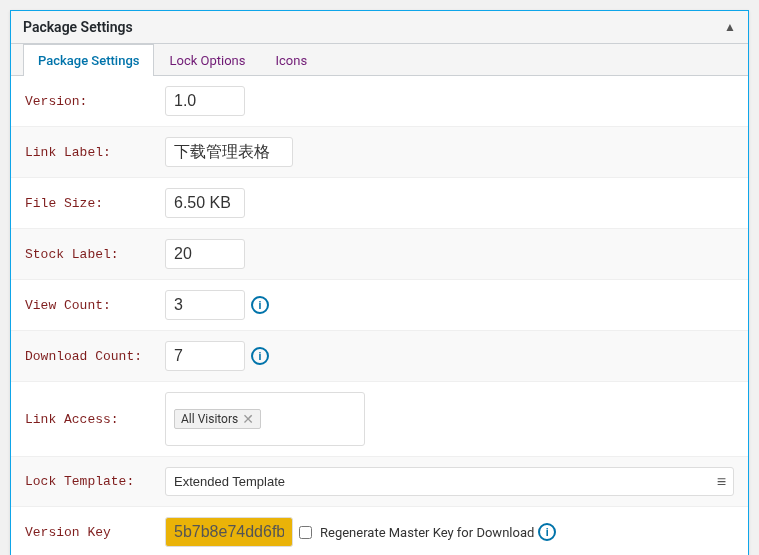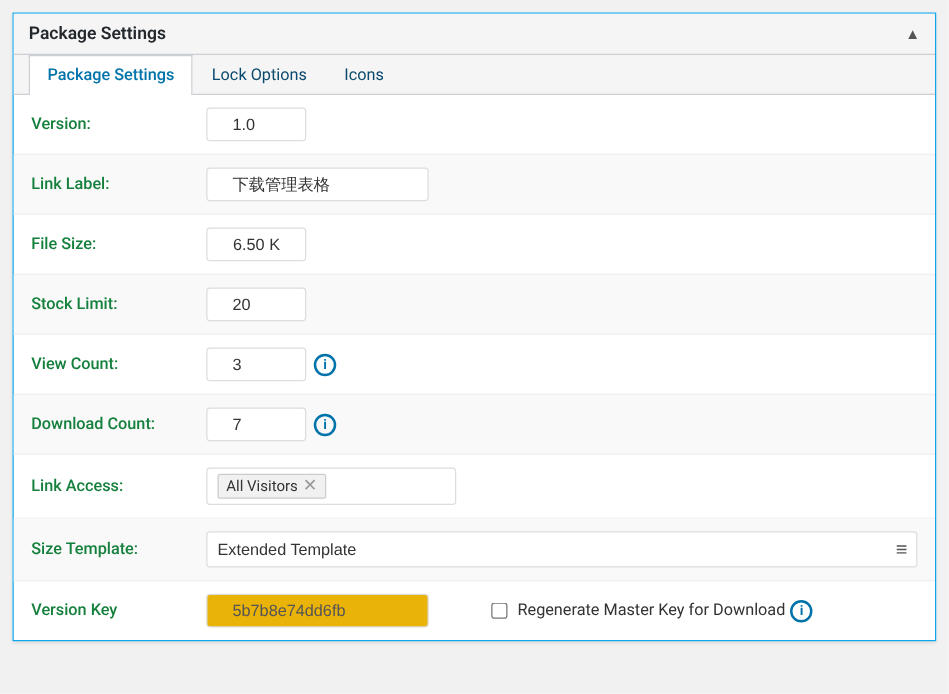--- a/index.html
+++ b/index.html
@@ -39,21 +39,21 @@
     .tabs {
       display: flex;
       border-bottom: 1px solid #ccd0d4;
       background: #f5f5f5;
       padding: 0 12px;
     }
     .tab {
       padding: 8px 14px;
       cursor: pointer;
       font-size: 13px;
-      color: #0c4a6e;
+      color: #701a75;
       border: 1px solid transparent;
       border-bottom: none;
       margin-bottom: -1px;
       background: transparent;
     }
     .tab.active {
       background: #fff;
       border-color: #ccd0d4;
       border-bottom-color: #fff;
       color: #0073aa;
@@ -71,43 +71,44 @@
     }
     .form-row:last-child {
       border-bottom: none;
     }
     .form-row:nth-child(even) {
       background: #f9f9f9;
     }
     .form-label {
       width: 140px;
       min-width: 140px;
-      color: #15803d;
+      color: #7f1d1d;
       font-weight: 500;
       font-size: 13px;
+      font-family: Liberation Mono, monospace;
     }
     .form-control {
       flex: 1;
       display: flex;
       align-items: center;
       gap: 6px;
     }
     input[type="text"] {
       border: 1px solid #ddd;
       border-radius: 3px;
-      padding: 5px 20px;
-      font-size: 13px;
+      padding: 5px 8px;
+      font-size: 16px;
       color: #333;
       outline: none;
     }
     input[type="text"].short {
       width: 80px;
     }
     input[type="text"].medium {
-      width: 178px;
+      width: 128px;
     }
     input[type="text"].readonly-input {
       background: #eab308;
       color: #555;
     }
     .info-icon {
       display: inline-flex;
       align-items: center;
       justify-content: center;
       width: 18px;
@@ -118,21 +119,21 @@
       font-size: 11px;
       font-weight: 700;
       cursor: pointer;
       flex-shrink: 0;
     }
     .tag-container {
       display: flex;
       align-items: center;
       border: 1px solid #ddd;
       border-radius: 3px;
-      padding: 4px 8px;
+      padding: 16px 8px;
       background: #fff;
       gap: 6px;
       min-width: 200px;
     }
     .tag {
       display: inline-flex;
       align-items: center;
       gap: 4px;
       background: #f1f1f1;
       border: 1px solid #ccc;
@@ -177,21 +178,20 @@
     }
     input[type="checkbox"] {
       margin-right: 4px;
     }
     .regen-label {
       font-size: 13px;
       color: #333;
       display: flex;
       align-items: center;
       gap: 4px;
-      margin-left: 44px;
     }
   </style>
 </head>
 <body>
 
 <div class="panel">
 
   <div class="panel-header">
     <span class="panel-title">Package Settings</span>
     <span class="collapse-icon">▲</span>
@@ -226,21 +226,21 @@
     </div>
 
     <div class="form-row">
       <div class="form-label">File Size:</div>
       <div class="form-control">
         <input type="text" class="short" value="6.50 KB" style="">
       </div>
     </div>
 
     <div class="form-row">
-      <div class="form-label">Stock Limit:</div>
+      <div class="form-label">Stock Label:</div>
       <div class="form-control">
         <input type="text" class="short" value="20" style="">
       </div>
     </div>
 
     <div class="form-row">
       <div class="form-label">View Count:</div>
       <div class="form-control">
         <input type="text" class="short" value="3" style="">
         <span class="info-icon">i</span>
@@ -261,21 +261,21 @@
         <div class="tag-container">
           <span class="tag">
             <span>All Visitors</span>
             <span class="tag-remove">✕</span>
           </span>
         </div>
       </div>
     </div>
 
     <div class="form-row">
-      <div class="form-label">Size Template:</div>
+      <div class="form-label">Lock Template:</div>
       <div class="form-control">
         <div class="select-wrapper">
           <select>
             <option>Extended Template</option>
             <option>Default Template</option>
             <option>Full Width</option>
           </select>
           <span class="select-icon hamburger-icon">≡</span>
         </div>
       </div>

